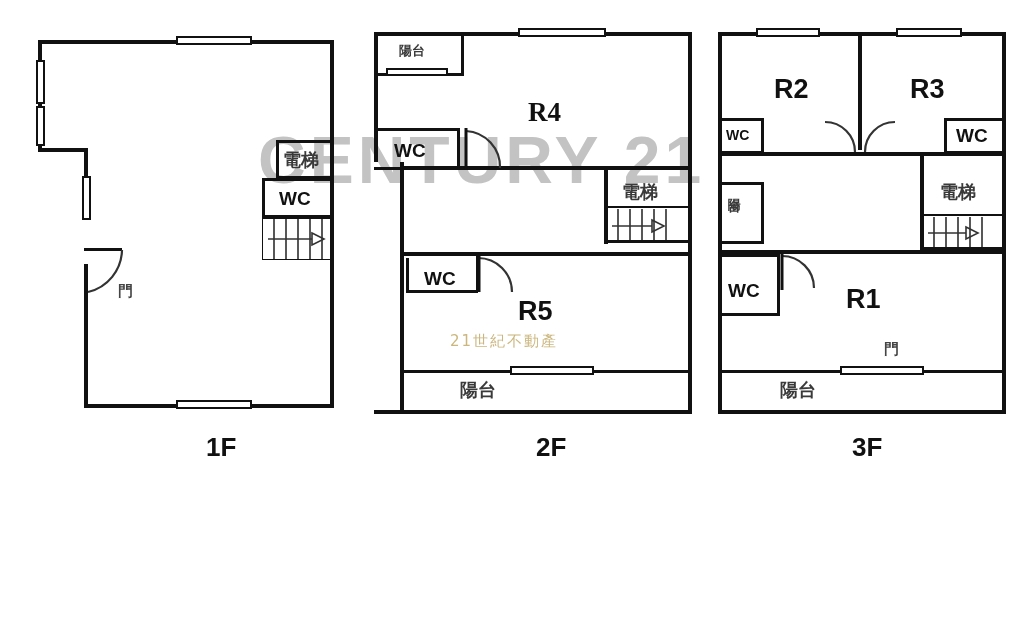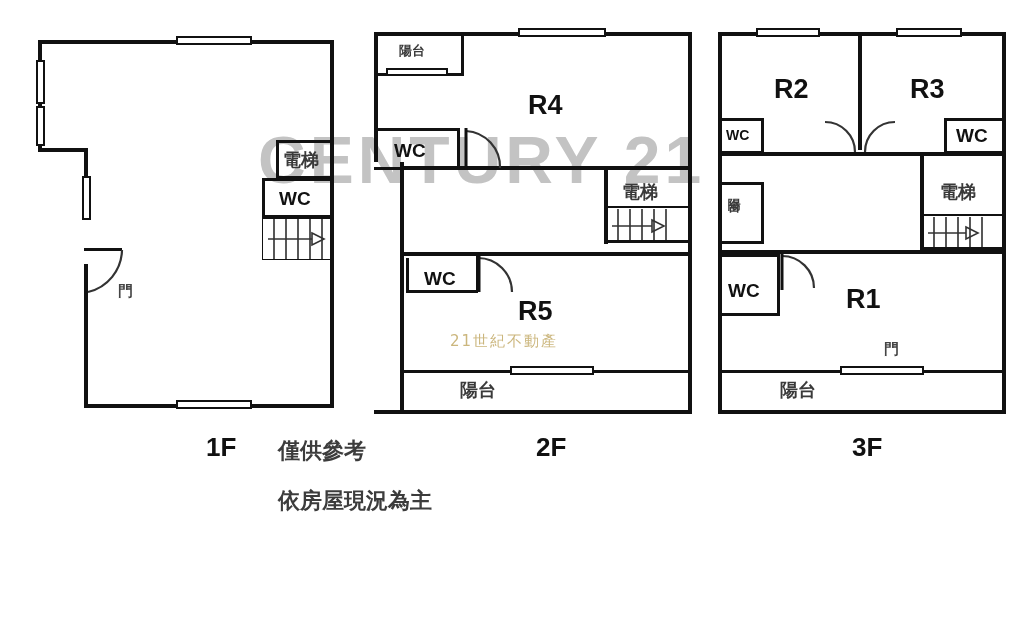--- a/index.html
+++ b/index.html
@@ -100,21 +100,21 @@
     <div class="w" style="left:688px;top:32px;width:4px;height:382px;"></div>
     <div class="w" style="left:374px;top:410px;width:318px;height:4px;"></div>
     <div class="w" style="left:374px;top:32px;width:4px;height:130px;"></div>
     <div class="w" style="left:400px;top:162px;width:4px;height:252px;"></div>
 
     <div class="box" style="left:378px;top:36px;width:86px;height:40px;border-right:3px solid #111;border-bottom:3px solid #111;"></div>
     <div class="lbl lbl-cn-sm" style="left:399px;top:42px;">陽台</div>
     <div class="win" style="left:386px;top:68px;width:62px;height:8px;"></div>
     <div class="win" style="left:518px;top:28px;width:88px;height:9px;"></div>
 
-    <div class="lbl lbl-room" style="left:528px;top:90px;">R4</div>
+    <div class="lbl lbl-room" style="left:528px;top:97px;font-family:Liberation Serif, serif;">R4</div>
 
     <div class="box" style="left:374px;top:128px;width:86px;height:42px;border:3px solid #111;border-left:none;"></div>
     <div class="lbl lbl-wc" style="left:394px;top:140px;">WC</div>
 
     <div class="w" style="left:400px;top:166px;width:292px;height:4px;"></div>
     <div class="w" style="left:604px;top:166px;width:4px;height:78px;"></div>
     <div class="w" style="left:604px;top:240px;width:88px;height:3px;"></div>
 
     <div class="lbl lbl-cn" style="left:622px;top:180px;">電梯</div>
     <div class="w" style="left:604px;top:206px;width:88px;height:2px;"></div>
@@ -228,16 +228,14 @@
     <g>
       <line x1="928" y1="233" x2="966" y2="233" stroke="#333" stroke-width="1.6"></line>
       <polygon points="966,227 978,233 966,239" fill="none" stroke="#333" stroke-width="1.6"></polygon>
     </g>
   </svg>
 
   <div class="lbl lbl-floor" style="position:absolute;left:206px;top:432px;">1F</div>
   <div class="lbl lbl-floor" style="position:absolute;left:536px;top:432px;">2F</div>
   <div class="lbl lbl-floor" style="position:absolute;left:852px;top:432px;">3F</div>
 
-  <div class="note" style="left:278px;top:436px;">僅供參考</div>
-  <div class="note" style="left:278px;top:486px;">依房屋現況為主</div>
 
 </div>
 
 </body></html>

